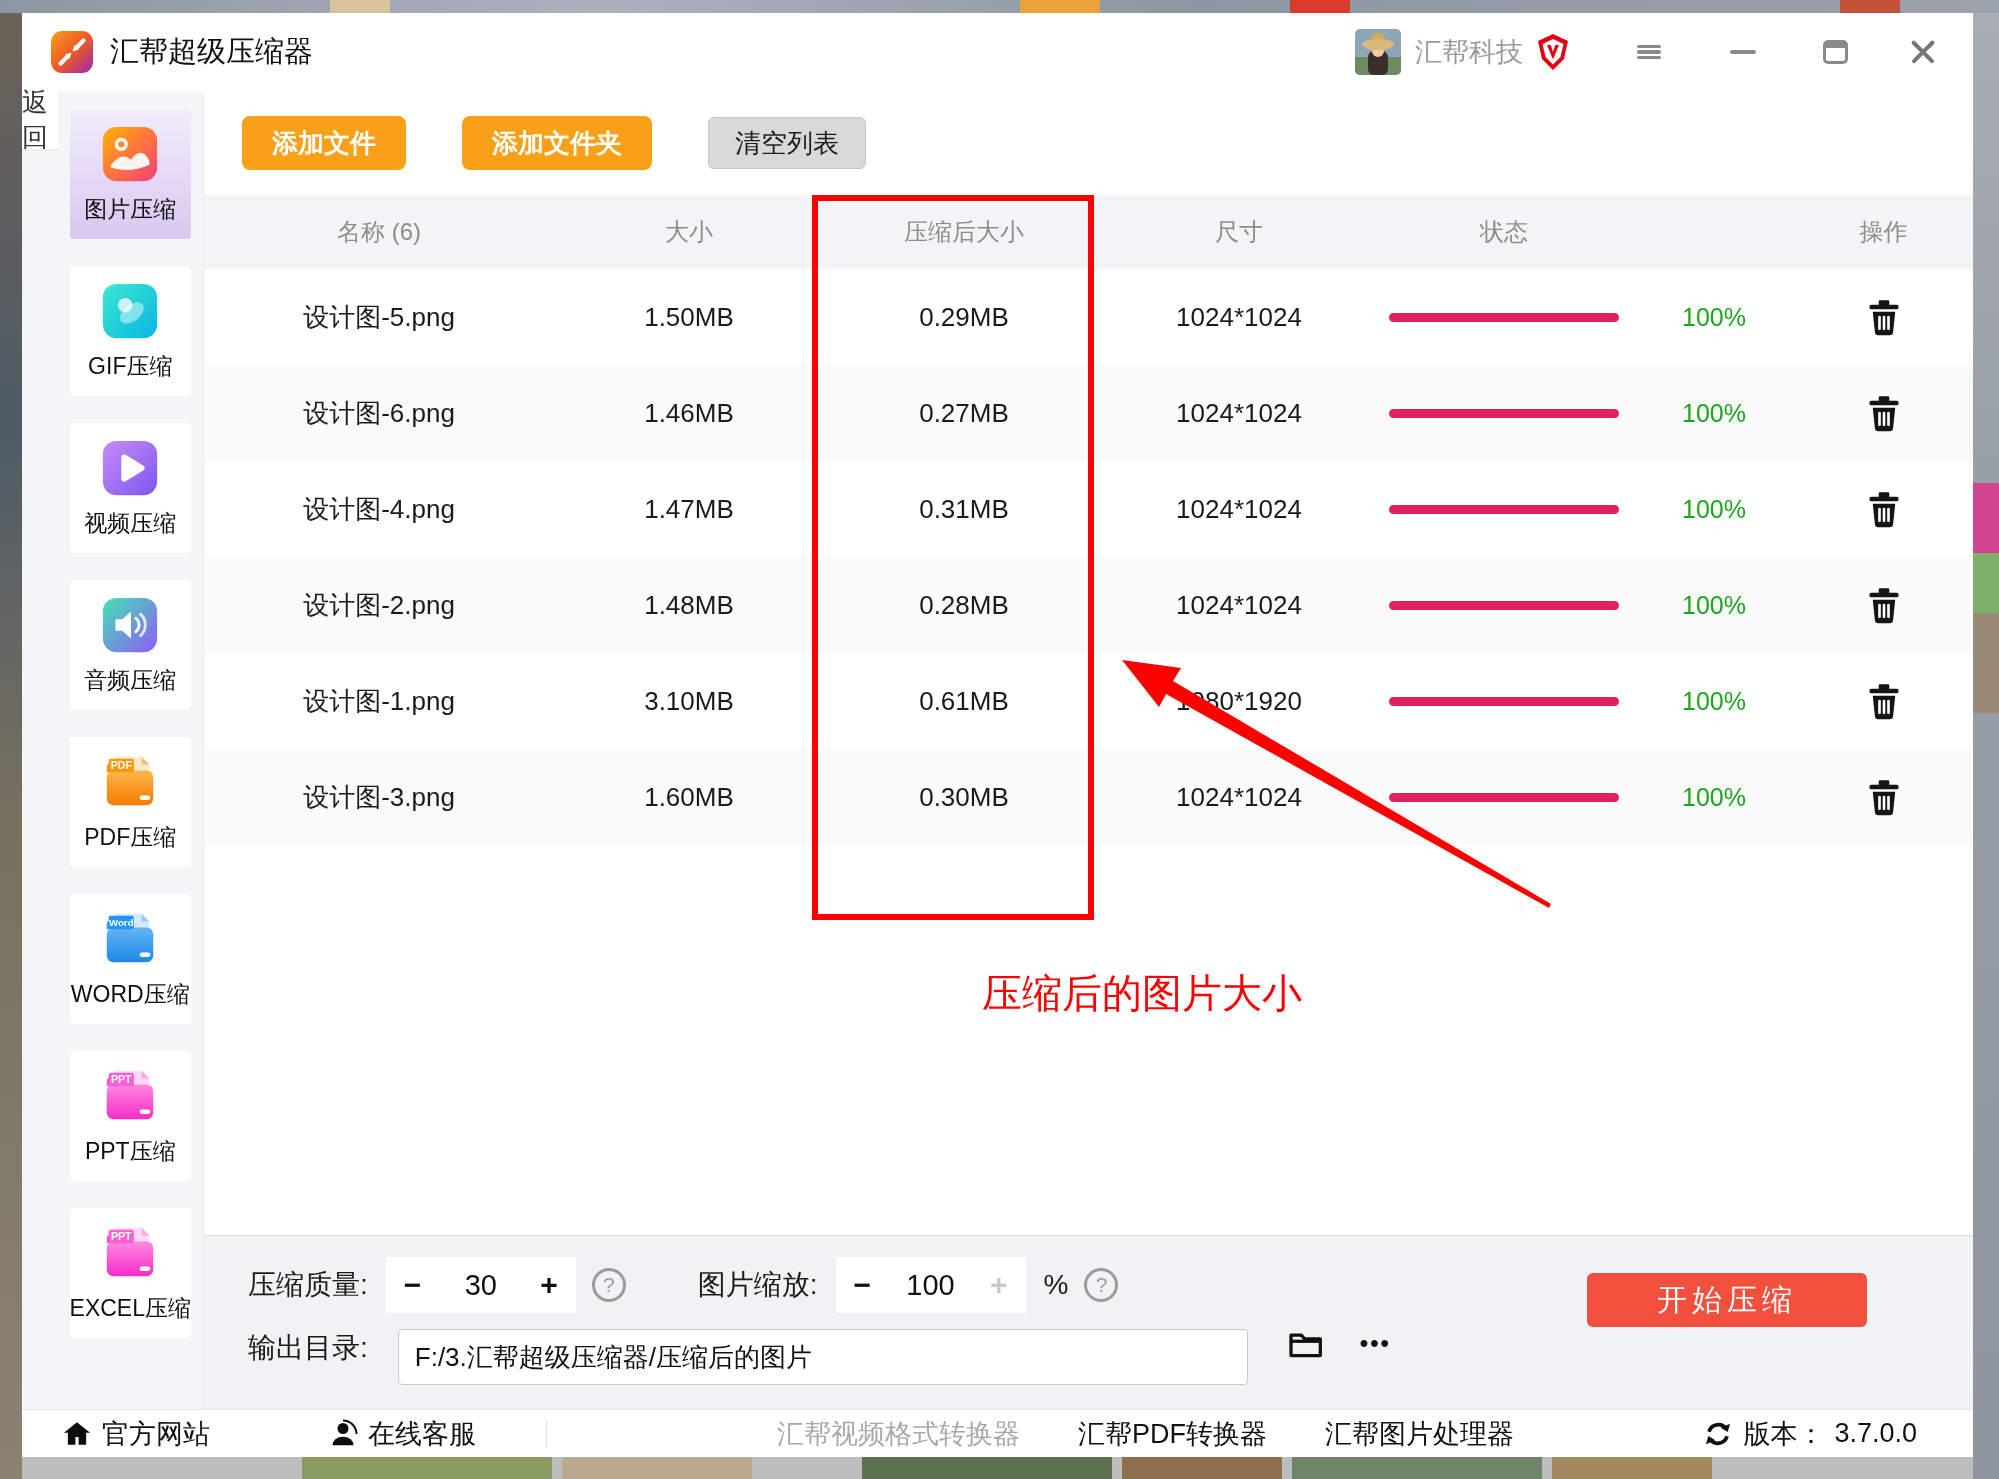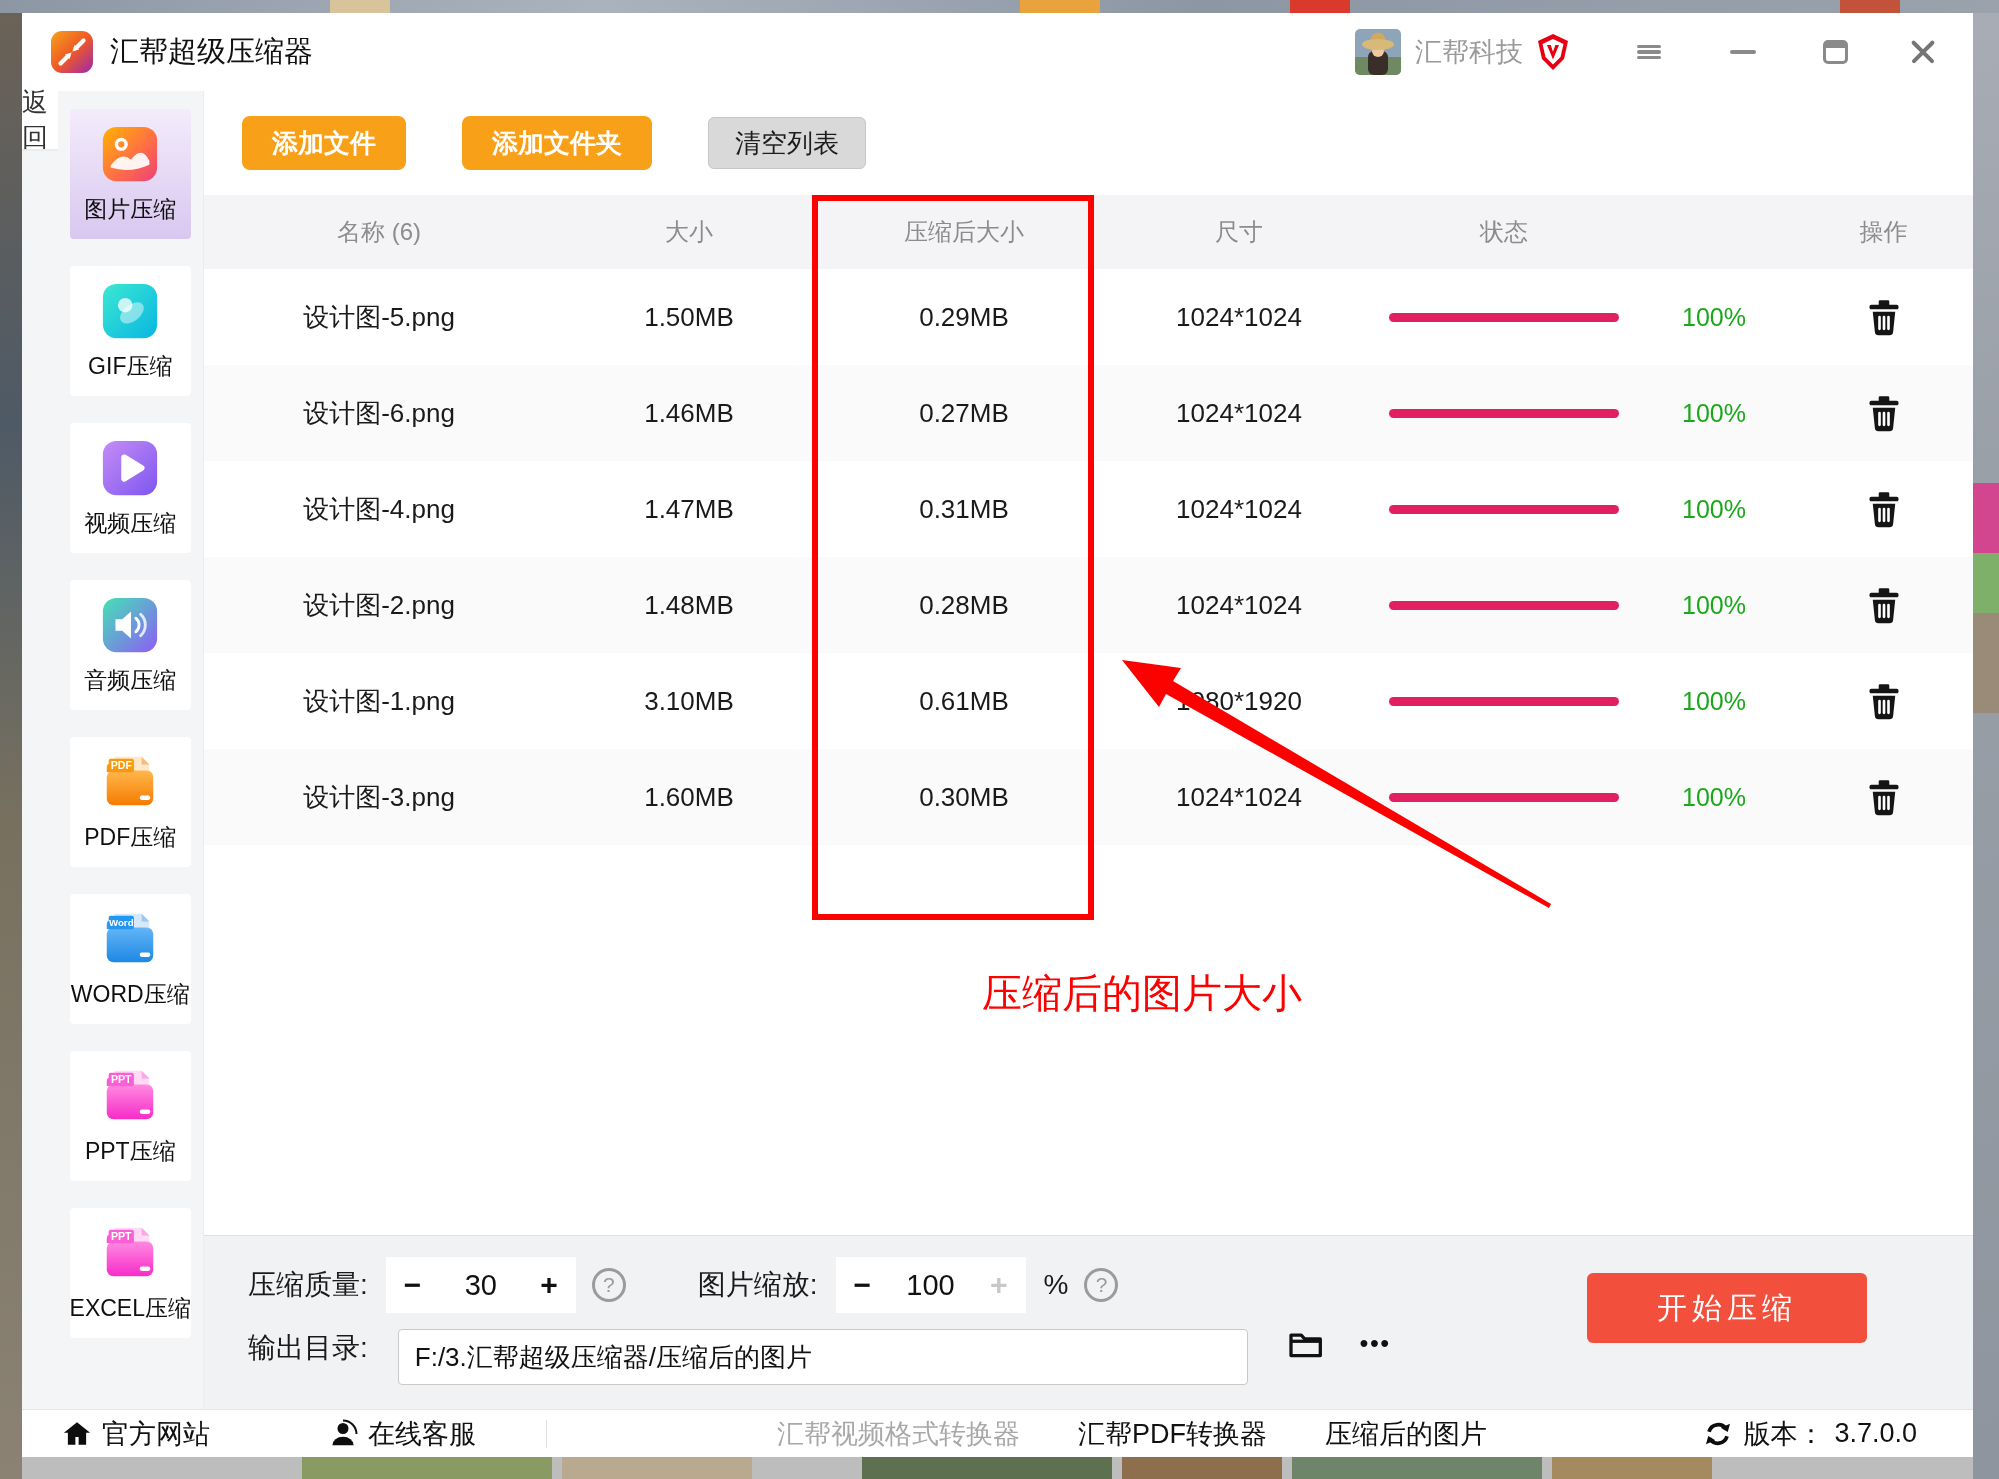--- a/index.html
+++ b/index.html
@@ -74,21 +74,21 @@
   .stepper { width:190px; height:56px; background:#fff; display:flex; align-items:center; justify-content:space-between; padding:0 18px; font-size:30px; color:#111; }
   .stepper .sym { font-weight:bold; cursor:pointer; }
   .stepper .sym.disabled { color:#c8c8c8; }
   .stepper .val { font-size:29px; }
   .help-circle { width:34px; height:34px; border:3px solid #9b9b9b; border-radius:50%; color:#9b9b9b; font-size:21px; display:flex; align-items:center; justify-content:center; margin-left:16px; }
   .scale-group { margin-left:72px; display:flex; align-items:center; }
   .pct-sign { font-size:28px; color:#1a1a1a; margin-left:18px; }
   .out-input { width:850px; height:56px; background:#fff; border:1px solid #c9c9c9; border-radius:4px; font-size:26px; color:#111; padding:0 16px; font-family:Liberation Sans, sans-serif; }
   .folder-btn { margin-left:28px; background:none; border:none; cursor:pointer; display:flex; }
   .dots-btn { margin-left:24px; background:none; border:none; cursor:pointer; font-size:24px; font-weight:bold; color:#111; letter-spacing:2px; font-family:inherit; }
-  .start-btn { position:absolute; right:106px; top:37px; width:280px; height:70px; background:#f2503c; color:#fff; font-size:30px; letter-spacing:5px; border:none; border-radius:6px; cursor:pointer; font-family:inherit; }
+  .start-btn { position:absolute; right:106px; top:37px; width:280px; height:54px; background:#f2503c; color:#fff; font-size:30px; letter-spacing:5px; border:none; border-radius:6px; cursor:pointer; font-family:inherit; }
 
   
   .footer { position:absolute; left:0; right:0; bottom:0; height:48px; background:#fff; border-top:1px solid #e6e6e6; display:flex; align-items:center; font-size:27px; color:#111; }
   .f-item { display:flex; align-items:center; gap:10px; cursor:pointer; }
   .f-site { margin-left:40px; }
   .f-support { margin-left:118px; }
   .f-div { width:1px; height:28px; background:#e0e0e0; margin-left:70px; }
   .f-link1 { margin-left:230px; color:#a8a8a8; }
   .f-link2 { margin-left:58px; }
   .f-link3 { margin-left:58px; }
@@ -515,21 +515,21 @@
       <svg viewBox="0 0 24 24" width="30" height="30">
         <circle cx="12" cy="7.6" r="4.4" fill="#0d0d0d"></circle>
         <path d="M3.5 21 a8.5 6.8 0 0 1 17 0 Z" fill="#0d0d0d"></path>
         <path d="M12 1.2 a10.8 10.8 0 0 1 10.8 10.8" fill="none" stroke="#0d0d0d" stroke-width="1.6"></path>
       </svg>
       <span>在线客服</span>
     </div>
     <div class="f-div"></div>
     <span class="f-link1">汇帮视频格式转换器</span>
     <span class="f-link2">汇帮PDF转换器</span>
-    <span class="f-link3">压缩后的图片</span>
+    <span class="f-link3">汇帮图片处理器</span>
     <div class="f-version">
       <svg viewBox="0 0 24 24" width="30" height="30">
         <path d="M4.8 10.2 A 7.6 7.6 0 0 1 18.6 8.2" fill="none" stroke="#0d0d0d" stroke-width="3"></path>
         <path d="M21.6 3.8 L19.8 10.4 L14.2 7.0 Z" fill="#0d0d0d"></path>
         <path d="M19.2 13.8 A 7.6 7.6 0 0 1 5.4 15.8" fill="none" stroke="#0d0d0d" stroke-width="3"></path>
         <path d="M2.4 20.2 L4.2 13.6 L9.8 17.0 Z" fill="#0d0d0d"></path>
       </svg>
       <span>版本：</span>
         <span>3.7.0.0</span>
     </div>

